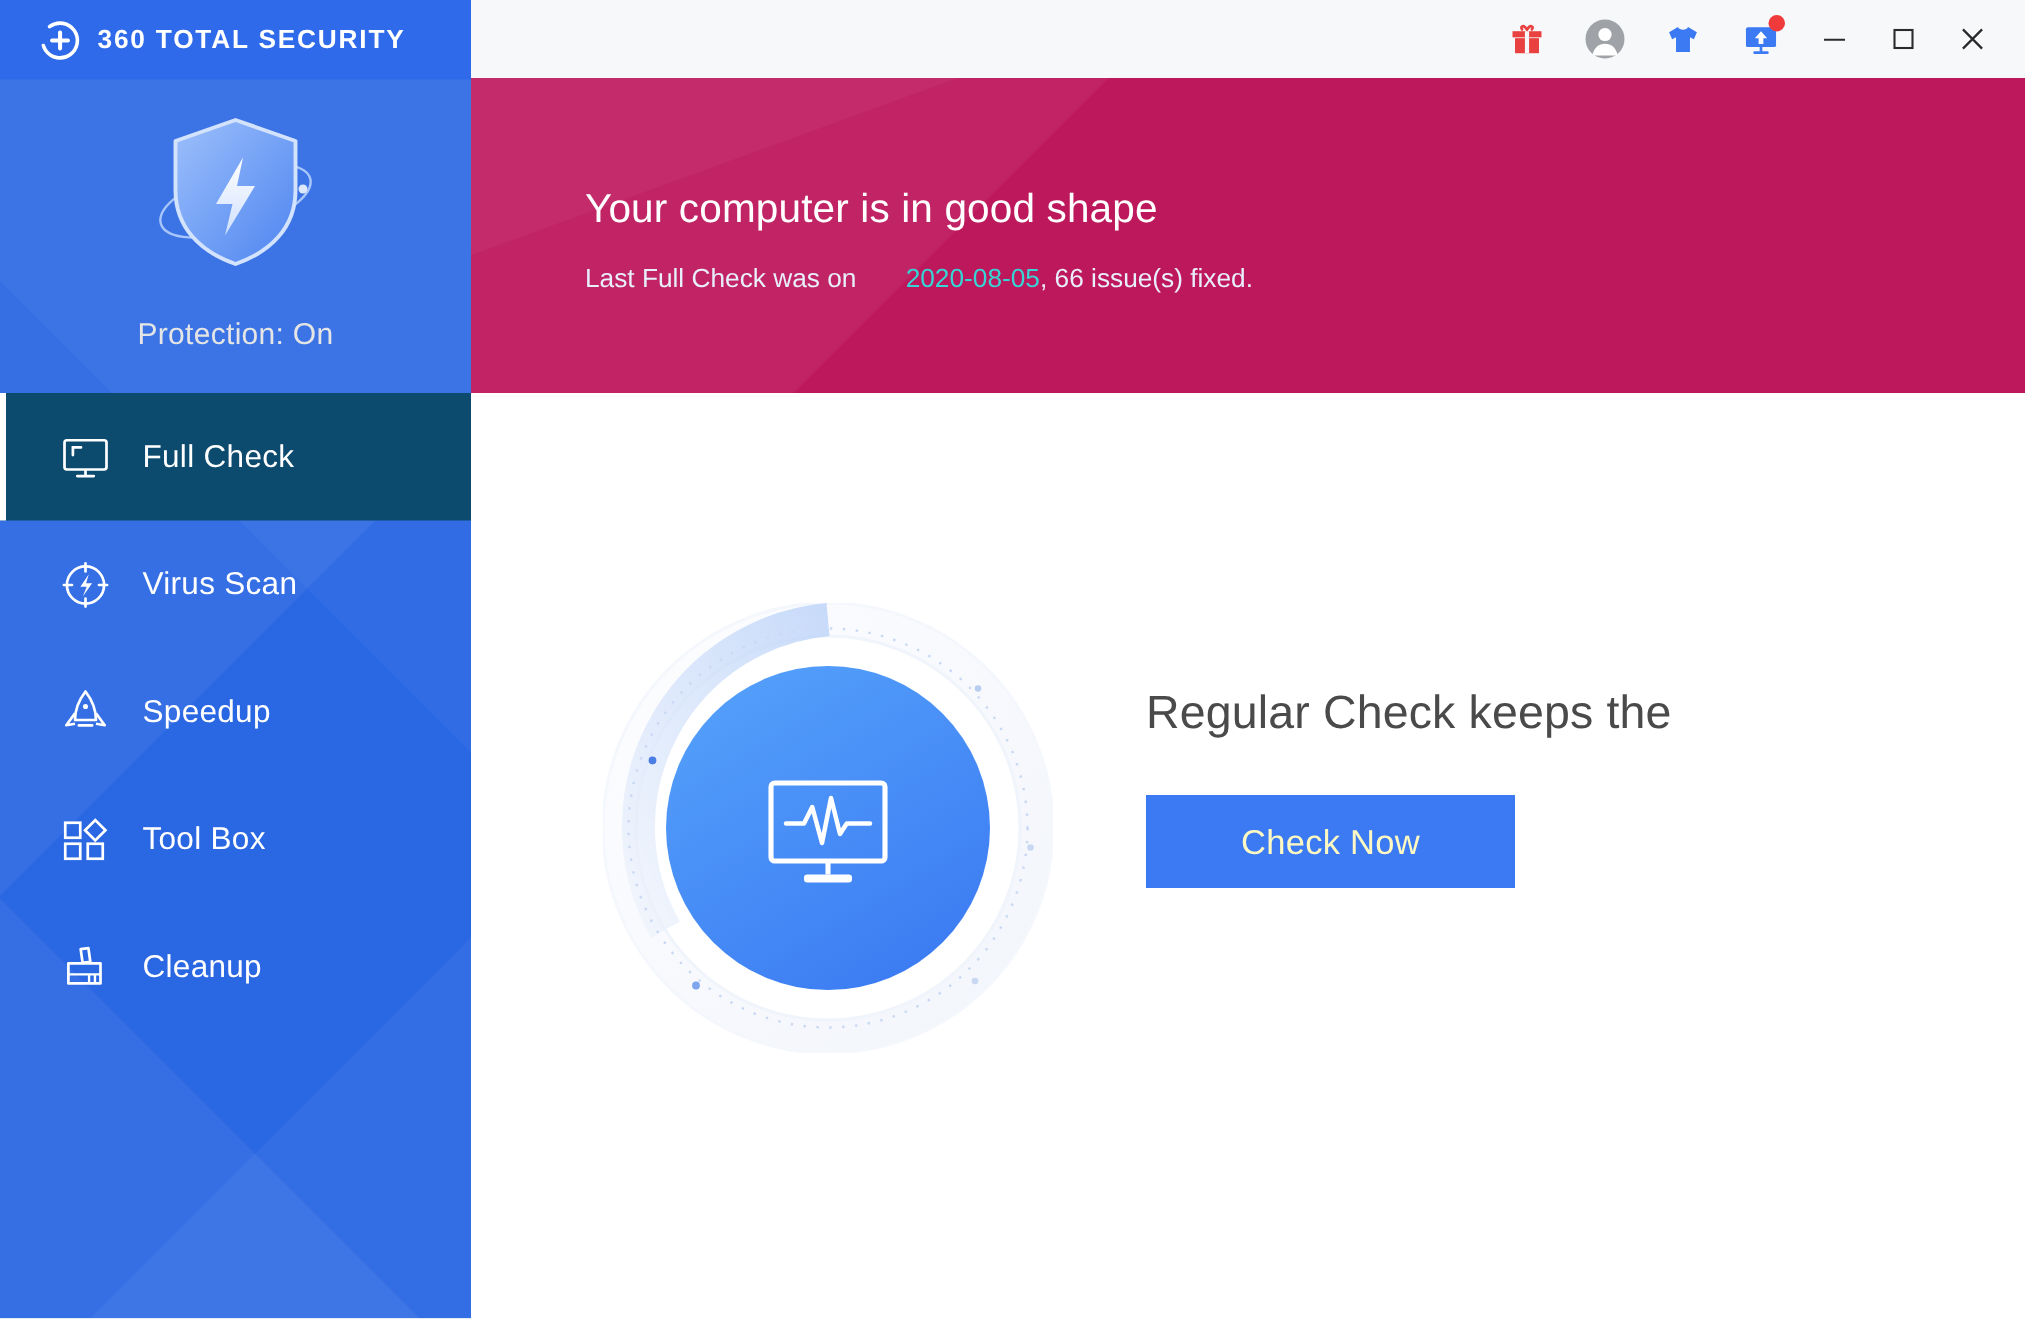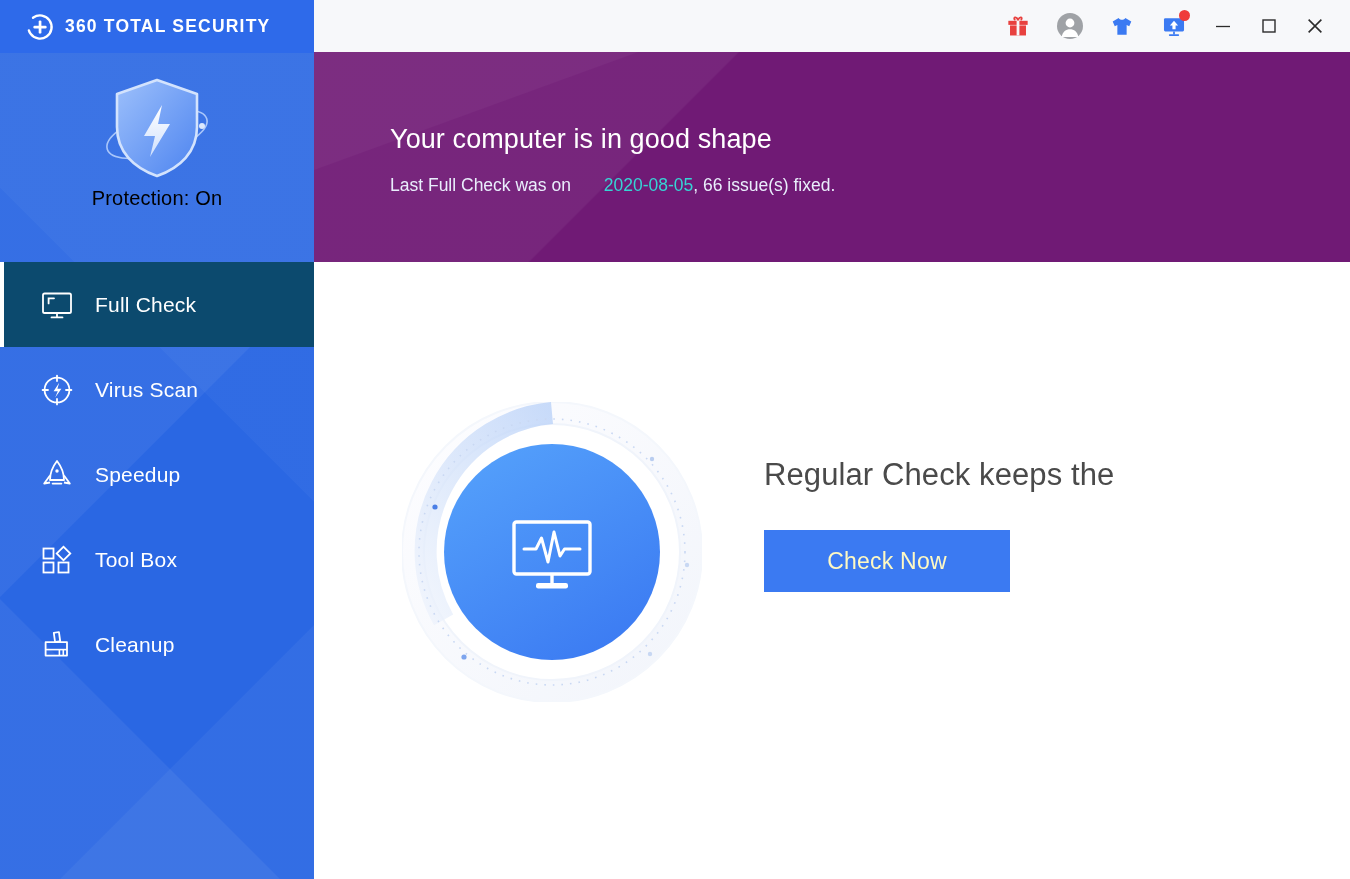--- a/index.html
+++ b/index.html
@@ -72,22 +72,22 @@
     position: absolute;
     left: 0; top: 53px;
     width: 314px; height: 209px;
     display: flex;
     flex-direction: column;
     align-items: center;
     justify-content: flex-start;
   }
   .shield-wrap { margin-top: 19px; width: 130px; height: 112px; }
   .protection-label {
-    margin-top: 3px;
-    color: #000000;
+    margin-top: 28px;
+    color: #e5e5e5;
     font-size: 20px;
     letter-spacing: 0.2px;
   }
 
   .nav { position: absolute; left: 0; top: 262px; width: 314px; }
   .nav-item {
     position: relative;
     height: 85px;
     display: flex;
     align-items: center;
@@ -150,21 +150,21 @@
     width: 11px; height: 11px;
     border-radius: 50%;
     background: #ef3b3b;
   }
 
   
   .banner {
     position: absolute;
     left: 314px; top: 52px;
     width: 1036px; height: 210px;
-    background: #701a75;
+    background: #be185d;
     overflow: hidden;
   }
   .banner-diag {
     position: absolute; inset: 0;
     background:
       linear-gradient(135deg, rgba(255,255,255,0.05) 0%, rgba(255,255,255,0.05) 34%, rgba(255,255,255,0) 34.2%),
       linear-gradient(160deg, rgba(255,255,255,0.035) 0%, rgba(255,255,255,0.035) 20%, rgba(255,255,255,0) 20.2%);
     pointer-events: none;
   }
   .banner-title {

